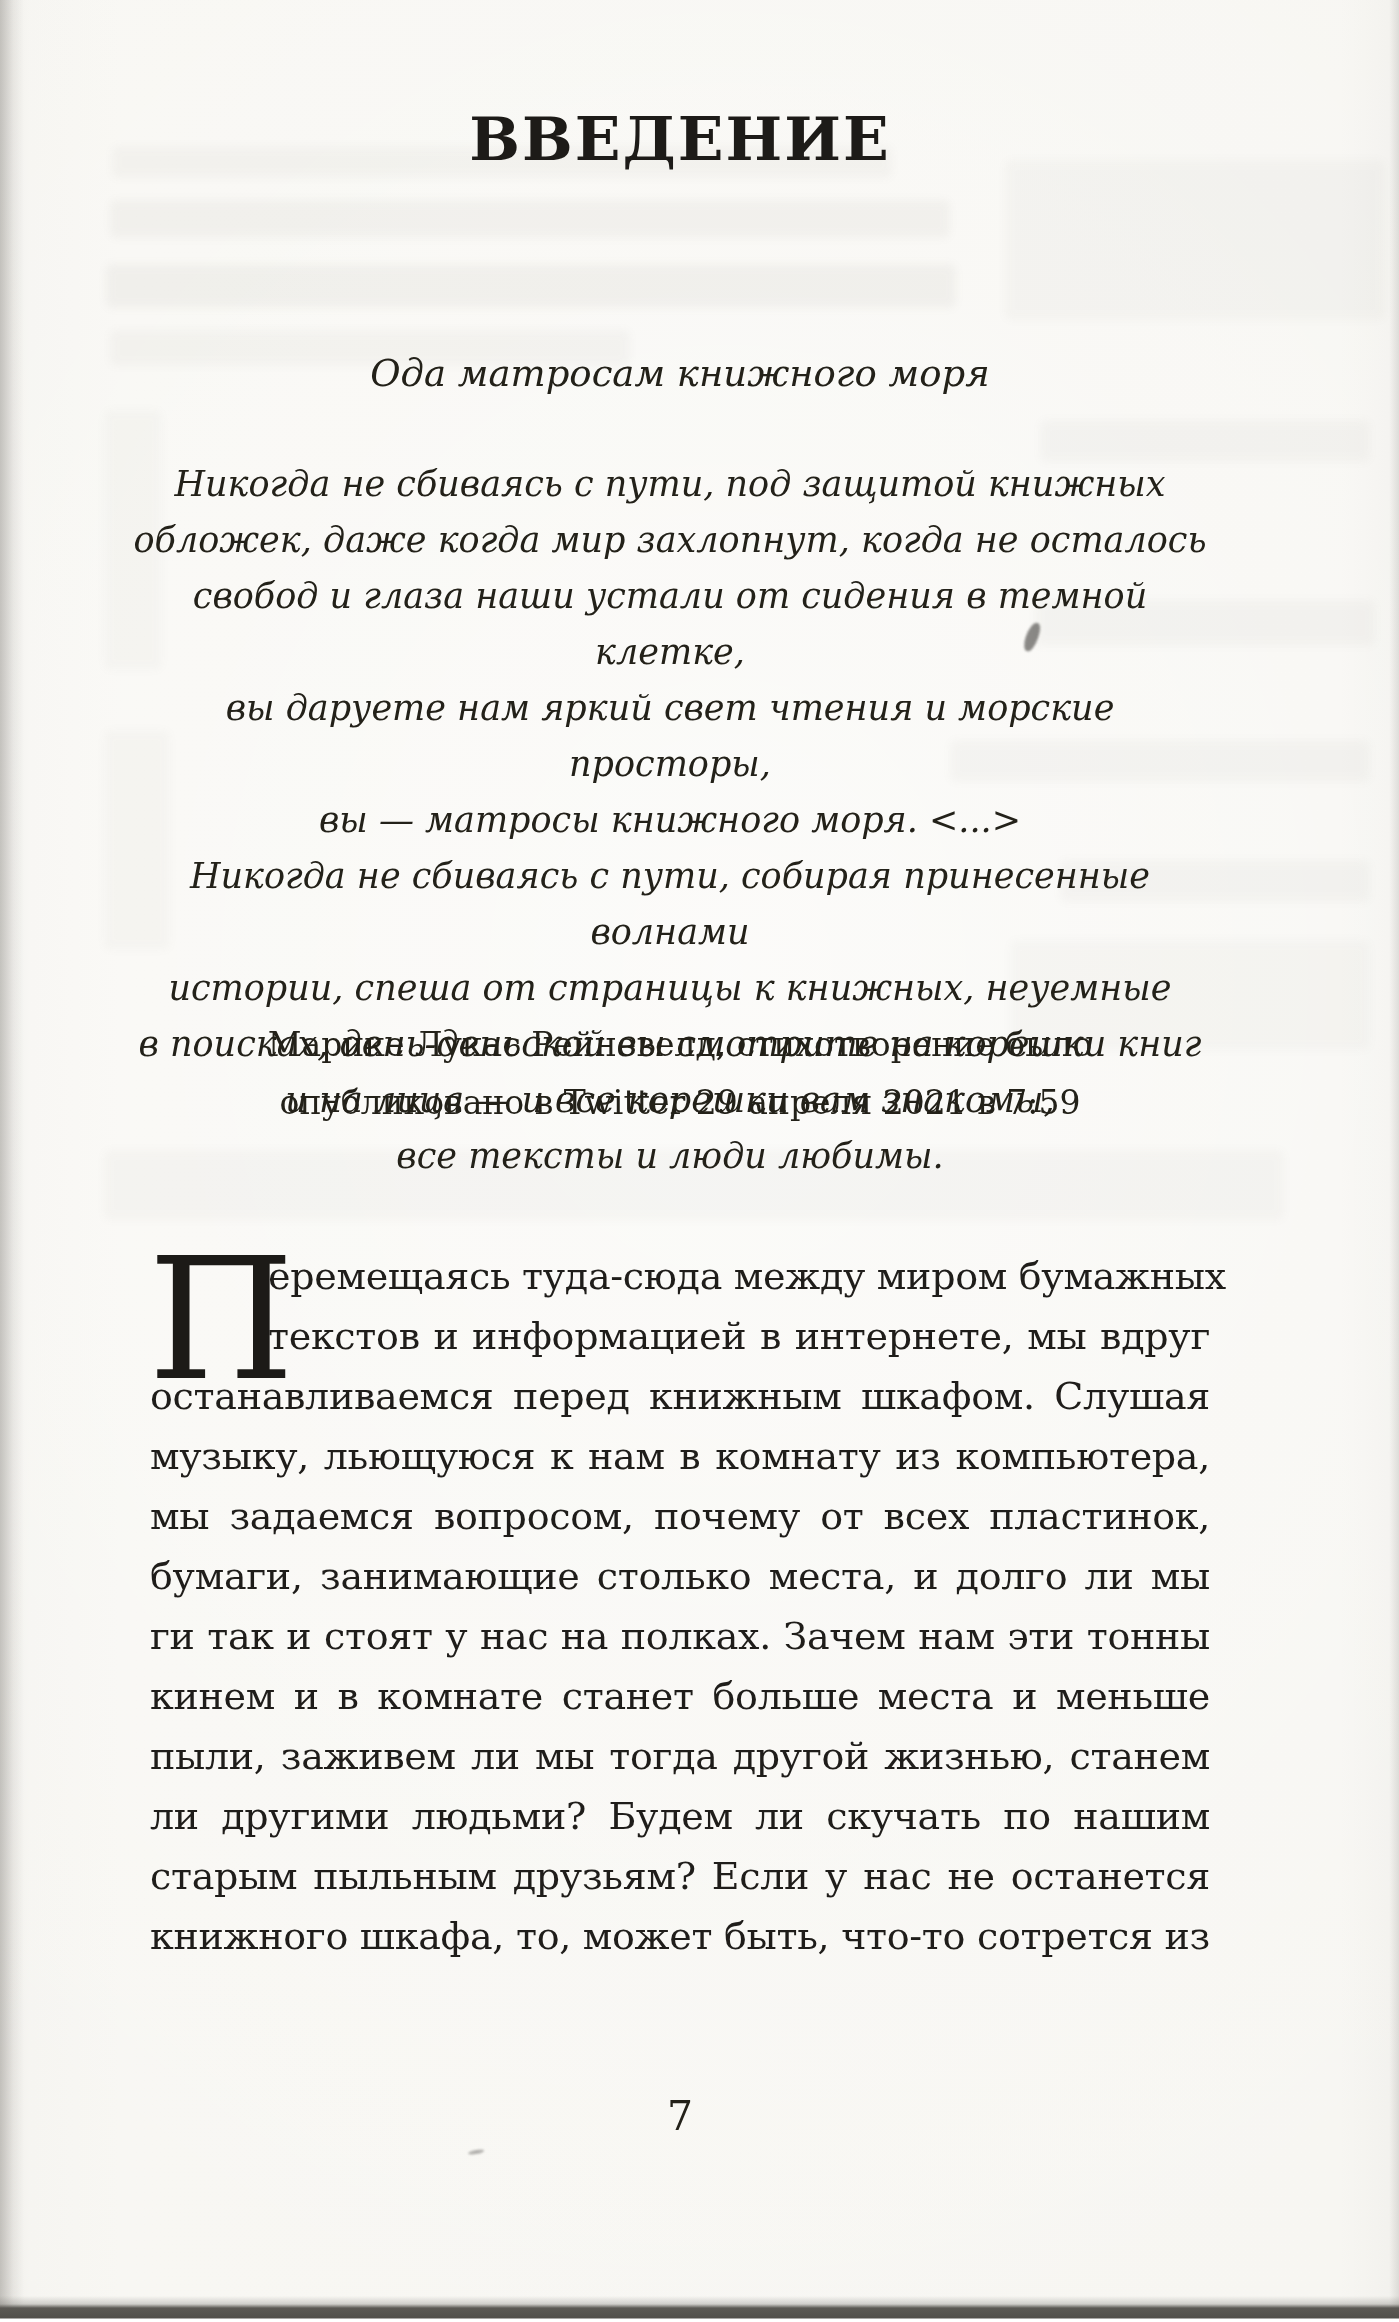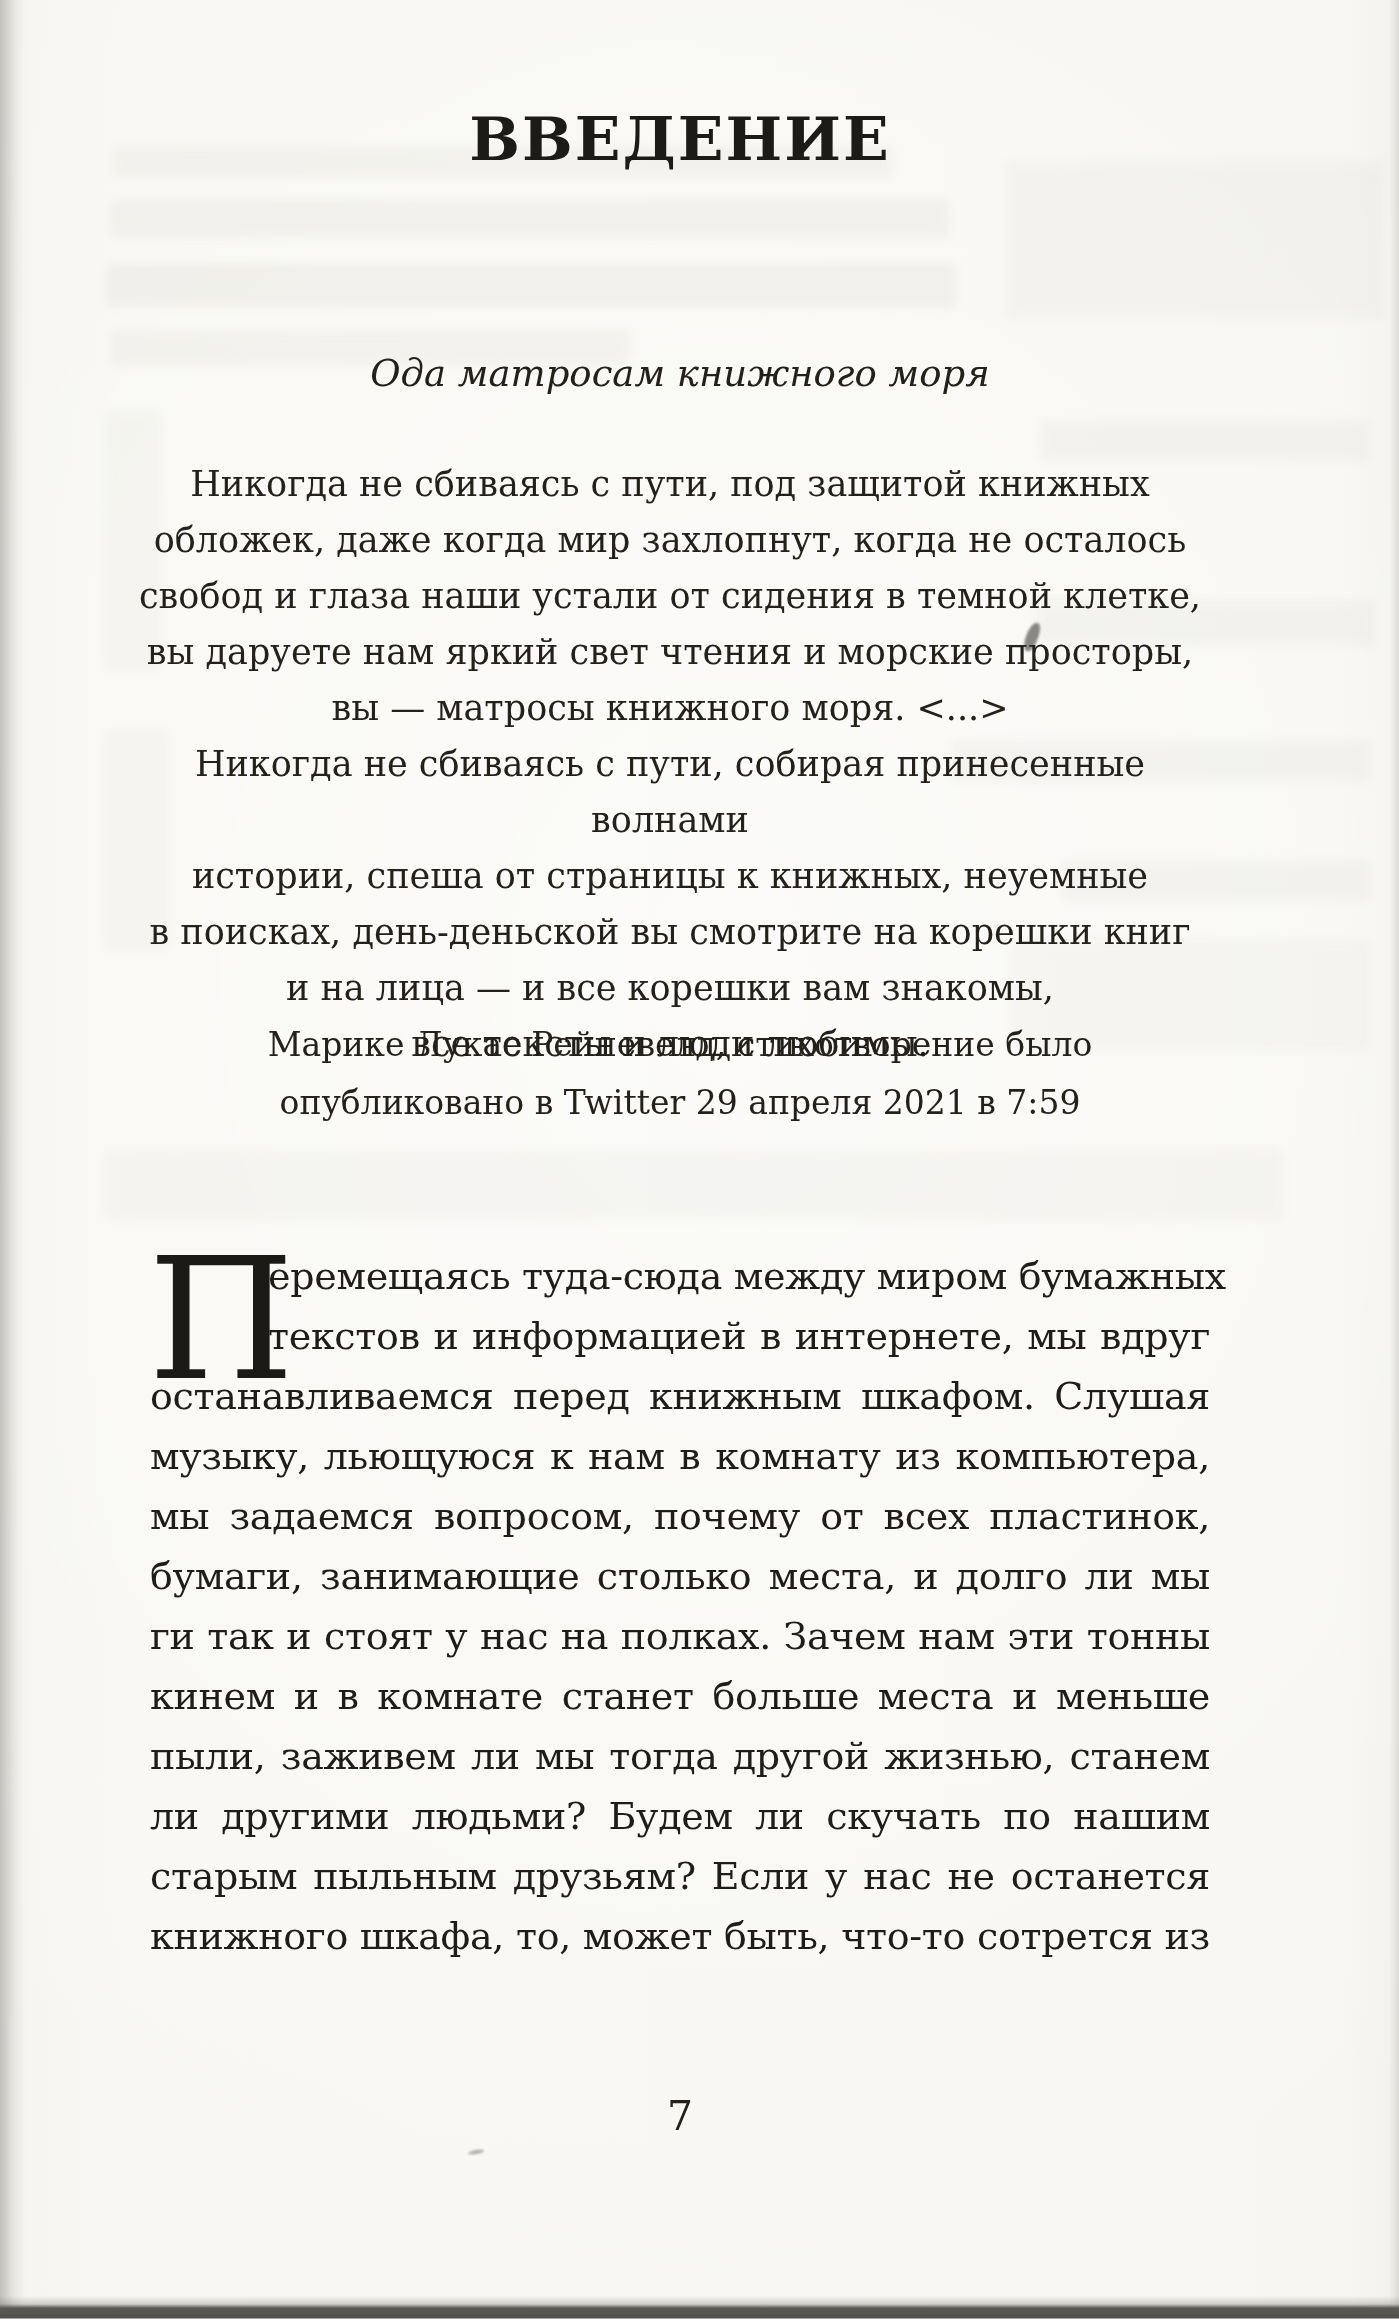--- a/index.html
+++ b/index.html
@@ -55,20 +55,21 @@
   .epigraph-subtitle {
     position: absolute; left: 150px; width: 1060px; top: 352px;
     text-align: center;
     font-style: italic;
     font-size: 37px;
     color: #232119;
   }
   .poem {
     position: absolute; left: 130px; width: 1080px; top: 456px;
     text-align: center;
+    font-style: italic;
     font-size: 35px; line-height: 56px;
     color: #232119;
   }
   .attribution {
     position: absolute; left: 150px; width: 1060px; top: 1016px;
     text-align: center;
     font-size: 33px; line-height: 58px;
     color: #232119;
   }
   .body-text {

